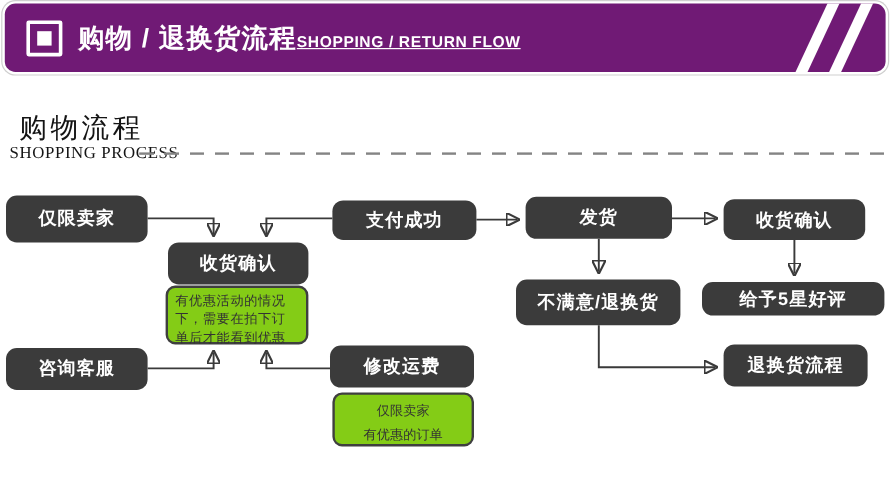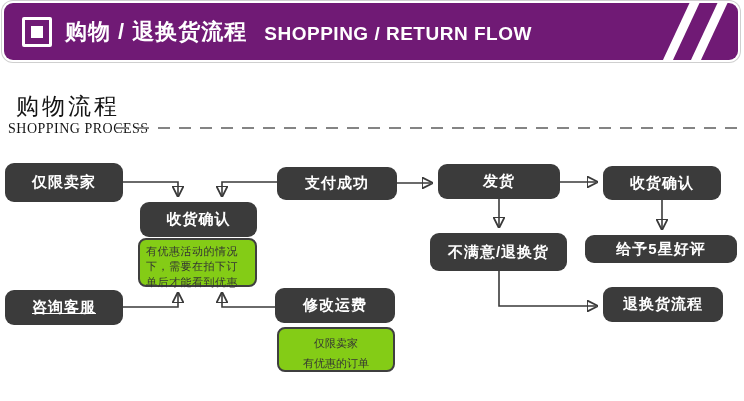--- a/index.html
+++ b/index.html
@@ -12,21 +12,21 @@
     position:absolute;left:4px;top:3px;width:734px;height:57px;
     background:#701a75;border-radius:9px;
     box-shadow:0 0 0 2px #ffffff,0 0 0 3px #cfcfcf;
     display:flex;align-items:center;padding:0 0 0 18px;box-sizing:border-box;
     overflow:hidden;
   }
   .hdr-icon{width:24px;height:24px;border:3px solid #fff;border-radius:2px;
     display:flex;align-items:center;justify-content:center;flex:0 0 auto;}
   .hdr-icon-inner{width:12px;height:12px;background:#fff;}
   .hdr-title-zh{color:#fff;font-size:22px;font-weight:700;margin-left:13px;letter-spacing:1px;white-space:nowrap;}
-  .hdr-title-en{color:#fff;font-size:19px;font-weight:700;margin-left:17px;margin-top:5px;letter-spacing:.5px;white-space:nowrap;}
+  .hdr-title-en{color:#fff;font-size:13px;font-weight:700;margin-top:5px;letter-spacing:.5px;white-space:nowrap;text-decoration:underline;}
   .stripe{position:absolute;top:-6px;width:10px;height:70px;background:#fff;transform:skewX(-25deg);}
   .stripe-1{left:672px;}
   .stripe-2{left:700px;}
   
   .sec-title-zh{position:absolute;left:16px;top:91px;font-size:23px;font-weight:400;color:#141414;letter-spacing:3px;}
   .sec-title-en{position:absolute;left:8px;top:121px;font-family:"Liberation Serif","DejaVu Serif",serif;
     font-size:14px;color:#141414;letter-spacing:.5px;}
   .dash-line{position:absolute;left:116px;top:127px;width:624px;height:2px;
     background:repeating-linear-gradient(90deg,#848484 0 12px,transparent 12px 21px);}
   
@@ -39,21 +39,21 @@
   }
   .note{
     position:absolute;background:#84cc16;border:2px solid #3f3f3f;border-radius:8px;
     color:#333333;font-size:11px;box-sizing:border-box;
   }
   .note--discount{padding:4px 6px;line-height:1.4;text-align:left;letter-spacing:.5px;}
   .note--seller{padding:5px 4px;line-height:1.8;text-align:center;white-space:pre-line;}
   
   .n-browse{left:5px;top:163px;width:118px;height:39px;}
   .n-order-confirm{left:140px;top:202px;width:117px;height:35px;}
-  .n-consult{left:5px;top:290px;width:118px;height:35px;text-decoration:underline;}
+  .n-consult{left:5px;top:290px;width:118px;height:35px;}
   .n-pay{left:277px;top:167px;width:120px;height:33px;}
   .n-modify{left:275px;top:288px;width:120px;height:35px;}
   .n-ship{left:438px;top:164px;width:122px;height:35px;}
   .n-receipt-confirm{left:603px;top:166px;width:118px;height:34px;}
   .n-unsatisfied{left:430px;top:233px;width:137px;height:38px;}
   .n-five-star{left:585px;top:235px;width:152px;height:28px;}
   .n-return{left:603px;top:287px;width:120px;height:35px;}
   .note--discount{left:138px;top:238px;width:119px;height:49px;}
   .note--seller{left:277px;top:327px;width:118px;height:45px;}
 </style>

